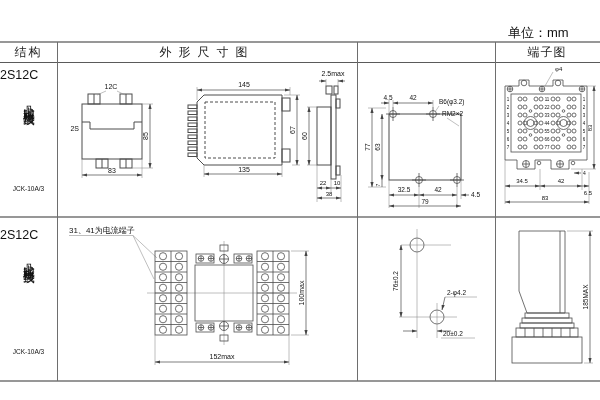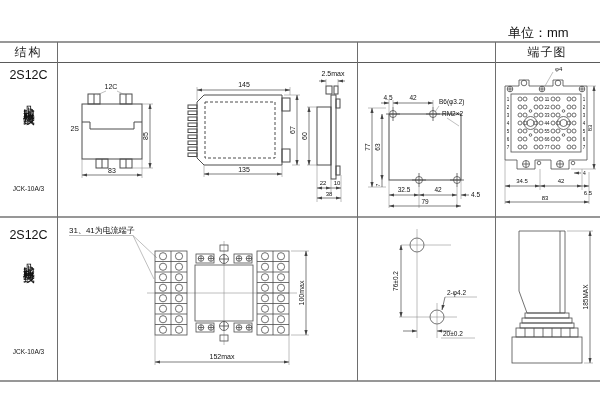--- a/index.html
+++ b/index.html
@@ -3,21 +3,21 @@
 <meta charset="utf-8">
 <style>
   html,body{margin:0;padding:0;background:#fff}
   #screen{position:relative;width:600px;height:400px;background:#fff;overflow:hidden;
           font-family:"Liberation Sans","DejaVu Sans",sans-serif;color:#1a1a1a}
   .hline{position:absolute;left:0;width:600px;background:#979797}
   .vline{position:absolute;width:1px;background:#6e6e6e}
   .hdr{position:absolute;top:42px;height:20px;display:flex;align-items:center;justify-content:center;
        font-size:12px;color:#222}
   .ls8{letter-spacing:7px}.ls2{letter-spacing:2px}.ls1{letter-spacing:1px}
-  .model{position:absolute;width:57px;text-align:center;font-size:12.5px;color:#111}
+  .model{position:absolute;width:57px;text-align:left;font-size:12.5px;color:#111}
   .vwrap{position:absolute;left:0;width:57px;text-align:center}
   .vwrap span{writing-mode:vertical-lr;text-orientation:upright;font-size:11.5px;letter-spacing:1.5px;color:#111}
   .code{position:absolute;width:57px;text-align:center;font-size:6.5px;color:#111}
   .unit{position:absolute;top:24px;left:508px;width:80px;font-size:13px;color:#111}
   svg{position:absolute;overflow:visible}
   .dg{stroke:#4d4d4d;stroke-width:1;fill:none}
   .dg2{stroke:#4d4d4d;stroke-width:.8;fill:none}
   .ext{stroke:#8a8a8a;stroke-width:.55;fill:none}
   .dim{stroke:#474747;stroke-width:.7;fill:none}
   .dash{stroke-dasharray:3 2}
@@ -98,20 +98,21 @@
 
   <div class="hline" style="top:41px;height:2px"></div>
   <div class="hline" style="top:62px;height:1px;background:#5a5a5a"></div>
   <div class="hline" style="top:216px;height:2px"></div>
   <div class="hline" style="top:380px;height:2px"></div>
   <div class="vline" style="left:57px;top:42px;height:339px"></div>
   <div class="vline" style="left:357px;top:42px;height:339px"></div>
   <div class="vline" style="left:495px;top:42px;height:339px"></div>
 
   <div class="hdr ls2" style="left:0;width:57px">结构</div>
+  <div class="hdr ls8" style="left:57px;width:300px">外形尺寸图</div>
   <div class="hdr ls1" style="left:495px;width:104px">端子图</div>
 
   <div class="model" style="top:68px">2S12C</div>
   <div class="vwrap" style="top:92px"><span>凸出式板后接线</span></div>
   <div class="code" style="top:185px">JCK-10A/3</div>
 
   <div class="model" style="top:228px">2S12C</div>
   <div class="vwrap" style="top:250px"><span>凸出式板前接线</span></div>
   <div class="code" style="top:348px">JCK-10A/3</div>
 

